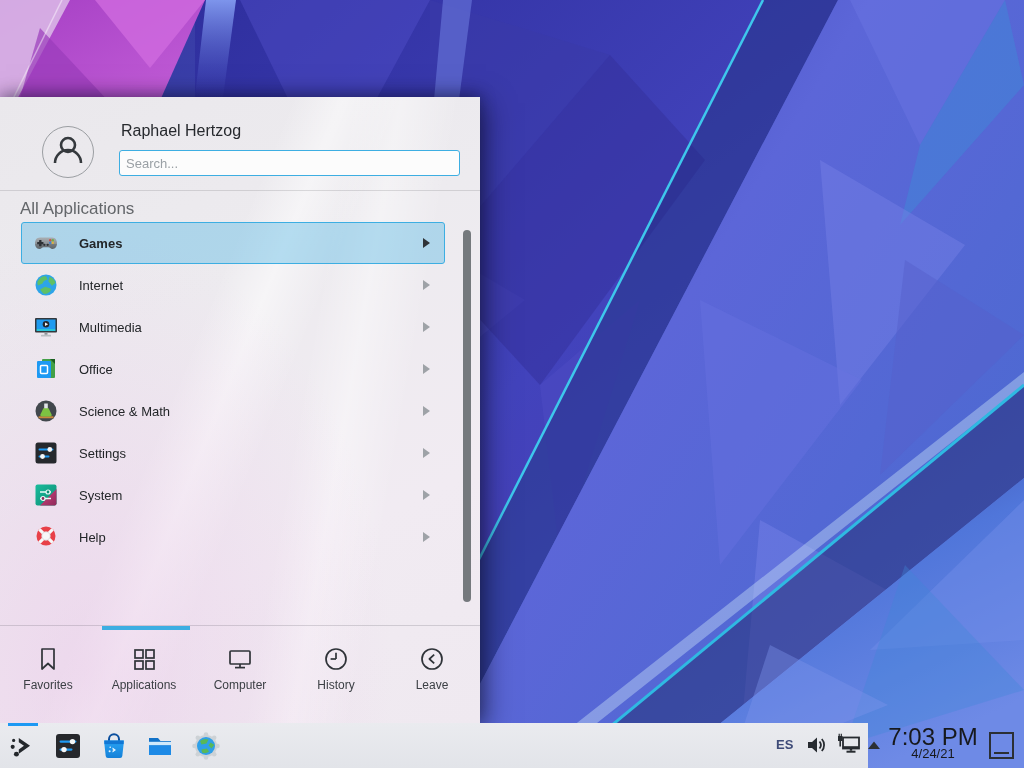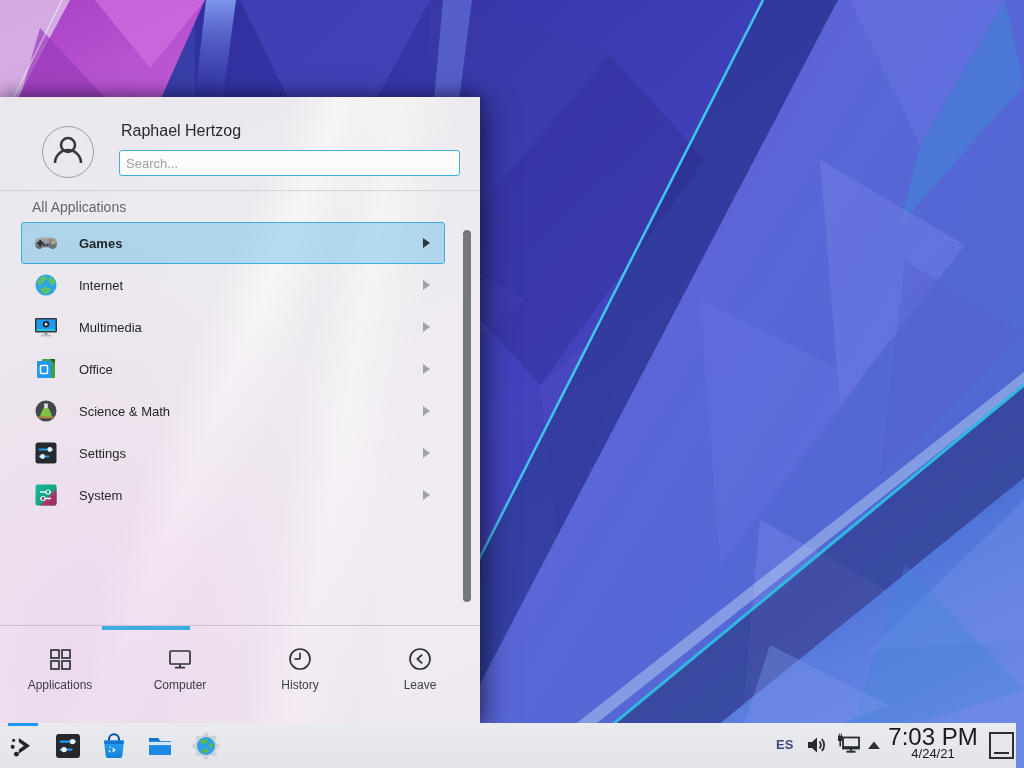--- a/index.html
+++ b/index.html
@@ -23,21 +23,21 @@
 
   .menu-header { position:absolute; left:0; top:4px; width:100%; height:93px;margin-left:11px; }
   .avatar { position:absolute; left:31px; top:25px; width:52px; height:52px; border-radius:50%;
             border:1px solid #9b9ea2; display:flex; align-items:center; justify-content:center; }
   .user-name { position:absolute; left:110px; top:21px; font-size:16px; color:#26292d; }
   .search { position:absolute; left:108px; top:49px; width:341px; height:26px;
             border:1px solid #3daee2; border-radius:3px; background:#fcfcfc;
             font-family:"Liberation Sans", sans-serif; font-size:13px; color:#2b2e31; padding:8px 6px; outline:none; }
   .search::placeholder { color:#9aa0a5; }
   .header-sep { position:absolute; left:0; top:93px; width:100%; height:1px; background:rgba(60,60,70,.16); }
-  .section-label { position:absolute; left:32px; top:102px; font-size:14px; color:#63666a;text-align:center; }
+  .section-label { position:absolute; left:20px; top:102px; font-size:17px; color:#63666a;text-align:center; }
 
   .cat-list { position:absolute; left:0; top:125px; width:480px; height:403px; overflow:hidden; }
   .row { position:relative; height:42px; margin:0 35px 0 21px; display:flex; align-items:center;
          border:1px solid transparent; border-radius:3px; }
   .row.selected { background:rgba(61,174,226,.35); border-color:#3daee2;font-weight:bold; }
   .row-icon { width:26px; height:26px; margin-left:11px; flex:0 0 26px; }
   .row-label { margin-left:20px; font-size:13px; color:#232629; }
   .row-caret { position:absolute; right:14px; top:50%; margin-top:-5px; width:0; height:0;
                border-left:7px solid #9ea2a7; border-top:5px solid transparent; border-bottom:5px solid transparent; }
   .row.selected .row-caret { border-left-color:#2f3338; }
@@ -45,21 +45,21 @@
   .scrollbar { position:absolute; left:463px; top:133px; width:8px; height:372px;
                background:#75797d; border-radius:4px; }
 
   .tabbar { position:absolute; left:0; top:528px; width:480px; height:98px;
             border-top:1px solid rgba(60,60,70,.18); display:flex; }
   .tab-indicator { position:absolute; left:102px; top:0; width:88px; height:4px; background:#3daee2; }
   .tab { flex:1 1 0; display:flex; flex-direction:column; align-items:center; padding-top:19px; }
   .tab-label { margin-top:5px; font-size:12px; color:#3c4045; }
 
   
-  .panel { position:absolute; left:0; top:723px; width:1016px; height:45px;
+  .panel { position:absolute; left:0; top:723px; width:868px; height:45px;
            background:linear-gradient(#eaebef,#e2e4e9); }
   .launcher-indicator { position:absolute; left:8px; top:0; width:30px; height:3px; background:#1d99f3; }
   .papp { position:absolute; top:7px; width:32px; height:32px; display:flex; align-items:center; justify-content:center; }
   .tray-es { position:absolute; left:776px; top:14px; font-size:13px; font-weight:bold; color:#3e4b78; }
   .tray-ico { position:absolute; top:10px; }
   .clock { position:absolute; left:886px; top:4px; width:94px; text-align:center; color:#17191c; }
   .clock-time { font-size:24px; line-height:20px; }
   .clock-date { font-size:13px; line-height:14px; }
   .show-desktop { position:absolute; left:989px; top:9px; width:25px; height:27px;
                   border:2px solid #2b2f34; background:transparent; position:absolute; }
@@ -257,28 +257,51 @@
           <line x1="7" y1="10" x2="18" y2="10" stroke="#eafaf6" stroke-width="1.5"></line>
           <circle cx="15" cy="10" r="2" fill="#0e8c74" stroke="#eafaf6" stroke-width="1.2"></circle>
           <line x1="7" y1="16.5" x2="18" y2="16.5" stroke="#eafaf6" stroke-width="1.5"></line>
           <circle cx="10" cy="16.5" r="2" fill="#8e2a5a" stroke="#eafaf6" stroke-width="1.2"></circle>
         </svg>
         <span class="row-label">System</span>
         <span class="row-caret"></span>
       </div>
 
 
+      <div class="row">
+        <svg class="row-icon" viewBox="0 0 26 26">
+          <defs>
+              <clipPath id="lbClip">
+                <circle cx="13" cy="12" r="9.5"></circle>
+              </clipPath>
+            </defs>
+          <circle cx="13" cy="12" r="9.5" fill="#e84048"></circle>
+          <g clip-path="url(#lbClip)">
+            <rect x="11.4" y="-3" width="3.2" height="30" fill="#f7f8f9" transform="rotate(45 13 12)"></rect>
+            <rect x="11.4" y="-3" width="3.2" height="30" fill="#f7f8f9" transform="rotate(-45 13 12)"></rect>
+          </g>
+          <circle cx="13" cy="12" r="4.2" fill="#f7f8f9" stroke="#d4d8db" stroke-width="0.8"></circle>
+        </svg>
+        <span class="row-label">Help</span>
+        <span class="row-caret"></span>
+      </div>
 
     </div>
 
     <div class="scrollbar"></div>
 
     <div class="tabbar">
       <div class="tab-indicator"></div>
 
+      <div class="tab">
+        <svg width="28" height="28" viewBox="0 0 28 28">
+          <path d="M8,4 H20 V24 L14,18.5 L8,24 Z" fill="none" stroke="#2f3338" stroke-width="1.7" stroke-linejoin="round"></path>
+        </svg>
+        <span class="tab-label">Favorites</span>
+      </div>
 
       <div class="tab">
         <svg width="28" height="28" viewBox="0 0 28 28">
           <rect x="5" y="5" width="8" height="8" fill="none" stroke="#2f3338" stroke-width="1.7"></rect>
           <rect x="16" y="5" width="8" height="8" fill="none" stroke="#2f3338" stroke-width="1.7"></rect>
           <rect x="5" y="16" width="8" height="8" fill="none" stroke="#2f3338" stroke-width="1.7"></rect>
           <rect x="16" y="16" width="8" height="8" fill="none" stroke="#2f3338" stroke-width="1.7"></rect>
         </svg>
         <span class="tab-label">Applications</span>
       </div>

